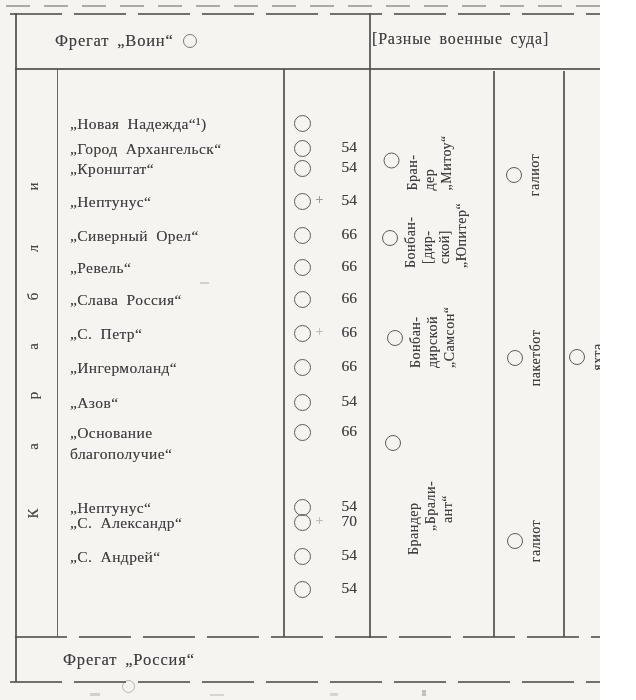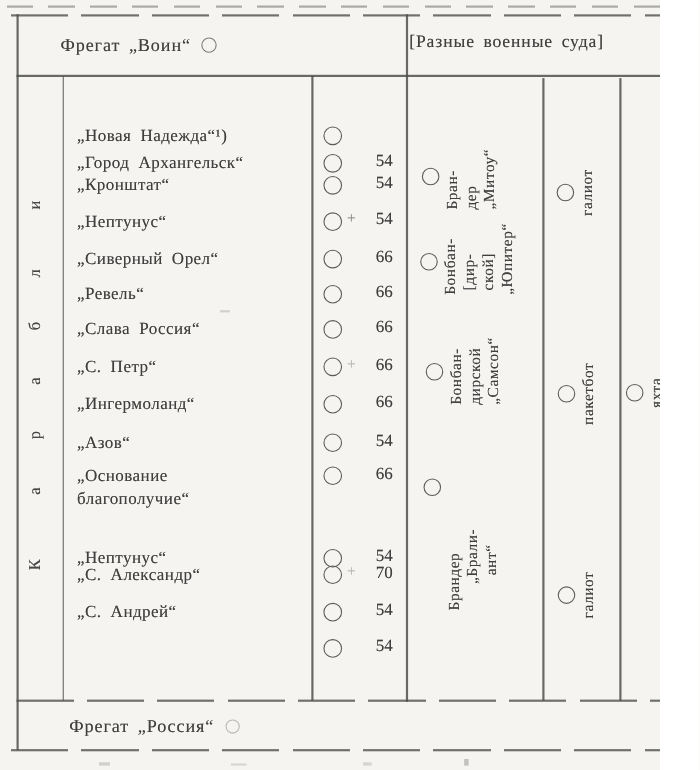--- a/index.html
+++ b/index.html
@@ -34,21 +34,21 @@
   .guns { position:absolute; left:326px; width:31px; text-align:right; font-size:15.5px; }
   
   .rot { position:absolute; display:flex; flex-direction:column; align-items:center; justify-content:flex-start; transform:rotate(-90deg); }
   .rot .circ { width:16px; height:16px; margin-bottom:4px; flex:0 0 auto; }
   .vtext { white-space:pre-wrap; font-size:14px; line-height:17px; letter-spacing:.5px; }
   .rot-l { align-items:flex-start; }
   .rot-l .circ { margin-left:22px; }
   .rot-r4 { align-items:flex-start; }
   .rot-r4 .circ { margin-left:104px; }
   
-  .footer { position:absolute; display:inline-flex; align-items:center; gap:10px; font-size:16.5px; letter-spacing:.8px; word-spacing:3px; }
+  .footer { position:absolute; display:inline-flex; align-items:center; gap:10px; font-size:16.5px; letter-spacing:.8px; word-spacing:3px;flex-direction:column; }
   .ft-circ { width:13px; height:13px; opacity:.4; }
   
   .spot { position:absolute; background:#8d8d8d; }
 </style>
 </head>
 <body>
 
 <div class="page">
 
   <div class="hline dash-top" style="left:6px;top:5px;width:624px;height:2px;"></div>

